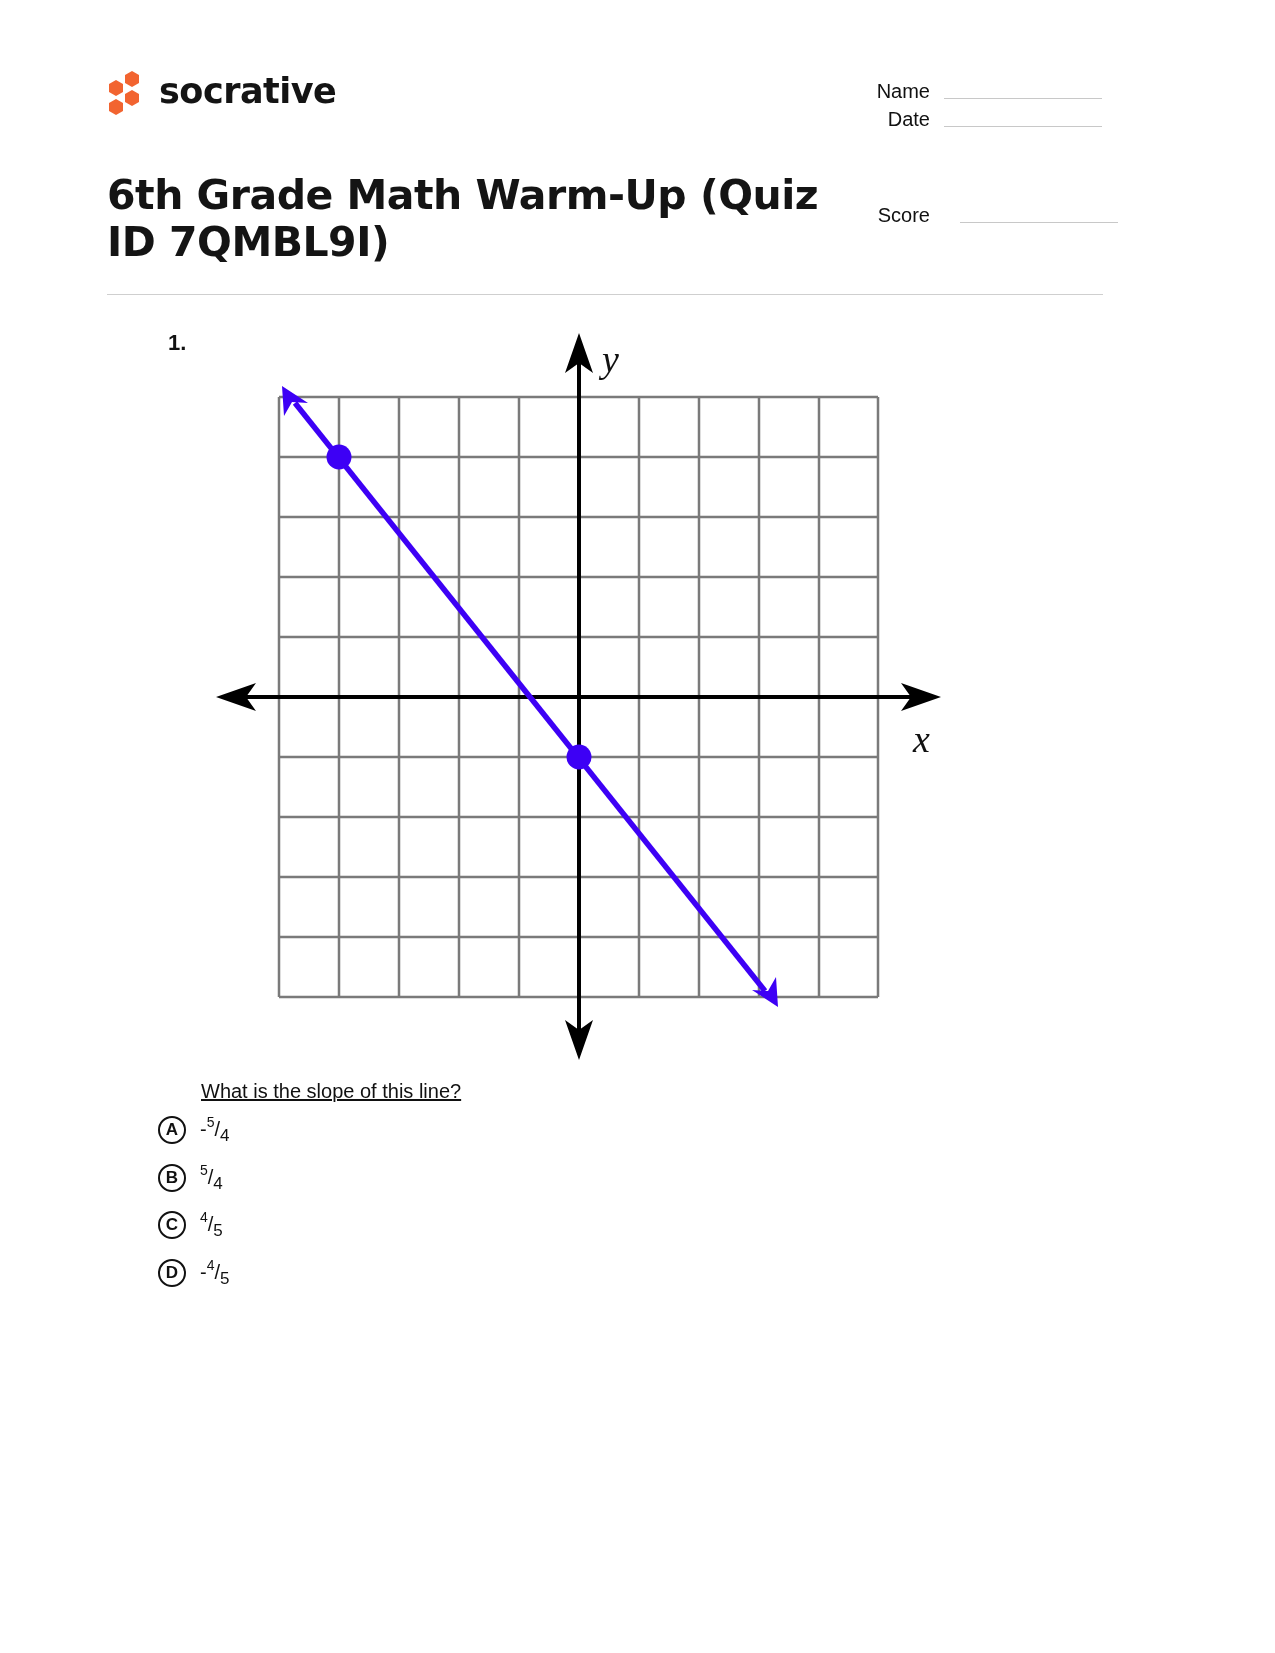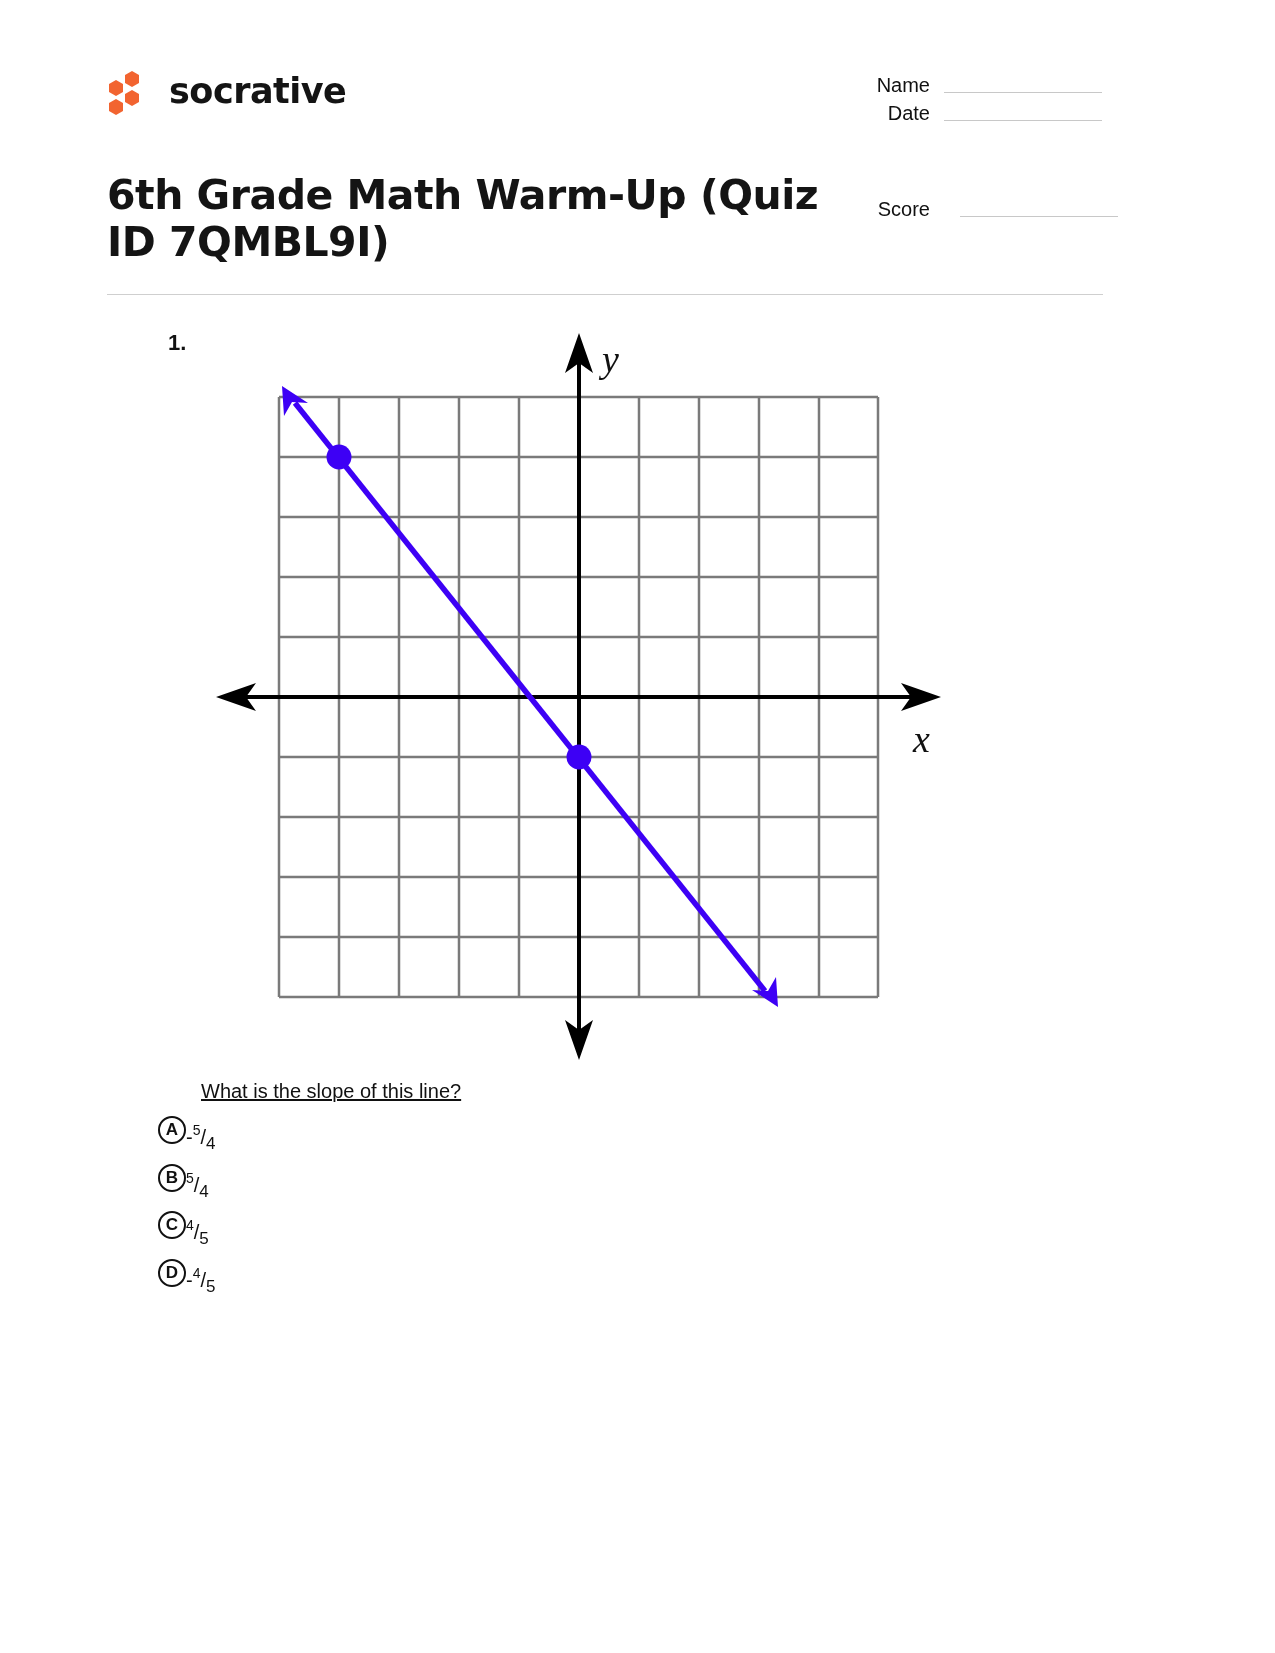--- a/index.html
+++ b/index.html
@@ -1,31 +1,31 @@
 <!DOCTYPE html>
 <html><head>
   <meta charset="utf-8">
   <style>
     html, body { margin: 0; padding: 0; background: #ffffff; }
     body { width: 1275px; height: 1653px; position: relative; overflow: hidden; font-family: "Liberation Sans", sans-serif; color: #111; }
     .logo { position: absolute; left: 107px; top: 70px; display: flex; align-items: center; }
     .logo svg { display: block; }
-    .logo-text { font-family: "DejaVu Sans", sans-serif; font-size: 35px; font-weight: bold; color: #141414; letter-spacing: -0.5px; margin-left: 26px; line-height: 1; position: relative; top: -2px; }
+    .logo-text { font-family: "DejaVu Sans", sans-serif; font-size: 35px; font-weight: bold; color: #141414; letter-spacing: -0.5px; margin-left: 16px; line-height: 1; position: relative; top: -2px; }
     .meta { position: absolute; left: 860px; width: 300px; }
-    .meta-row { position: absolute; left: 0; display: flex; align-items: flex-end; }
+    .meta-row { position: absolute; left: 0; display: flex; align-items: flex-end; margin-top: 6px; }
     .meta-label { width: 70px; text-align: right; font-size: 20px; color: #111; }
     .meta-line { width: 158px; height: 0; border-bottom: 1.5px solid #c8c8c8; margin-left: 14px; margin-bottom: 4px; }
     .title { position: absolute; left: 107px; top: 172px; width: 740px; font-family: "DejaVu Sans", sans-serif; font-weight: bold; font-size: 41px; line-height: 47px; color: #141414; letter-spacing: -0.5px; }
     .divider { position: absolute; left: 107px; top: 294px; width: 996px; height: 0; border-top: 1.5px solid #cfcfcf; }
     .qnum { position: absolute; left: 168px; top: 330px; font-size: 22px; font-weight: bold; }
     .graph { position: absolute; left: 0; top: 0; }
     .question { position: absolute; left: 201px; top: 1080px; font-size: 20px; color: #111; text-decoration: underline; }
     .choice { position: absolute; left: 158px; display: flex; align-items: center; }
     .bubble { width: 28px; height: 28px; border: 2px solid #111; border-radius: 50%; box-sizing: border-box; display: flex; align-items: center; justify-content: center; font-weight: bold; font-size: 17px; }
-    .choice-text { font-size: 20px; position: relative; top: 8px; }
+    .choice-text { margin-left: 14px; font-size: 20px; position: relative; top: 0; }
     .choice-text sup { font-size: 14px; vertical-align: 9px; }
     .choice-text sub { font-size: 17px; vertical-align: -5px; }
   </style>
 </head>
 <body>
 
 <div class="logo">
   <svg width="36" height="46" viewBox="0 0 36 46">
     <g fill="#F26430">
       <polygon points="25,1 32,5 32,13 25,17 18,13 18,5"></polygon>

